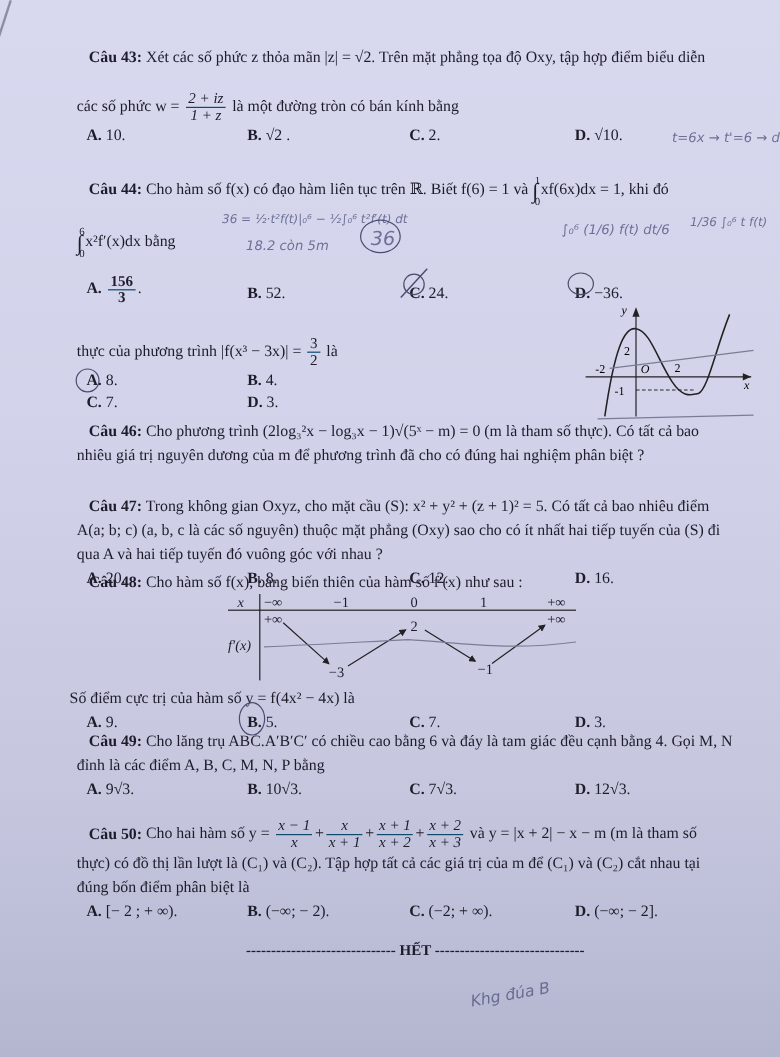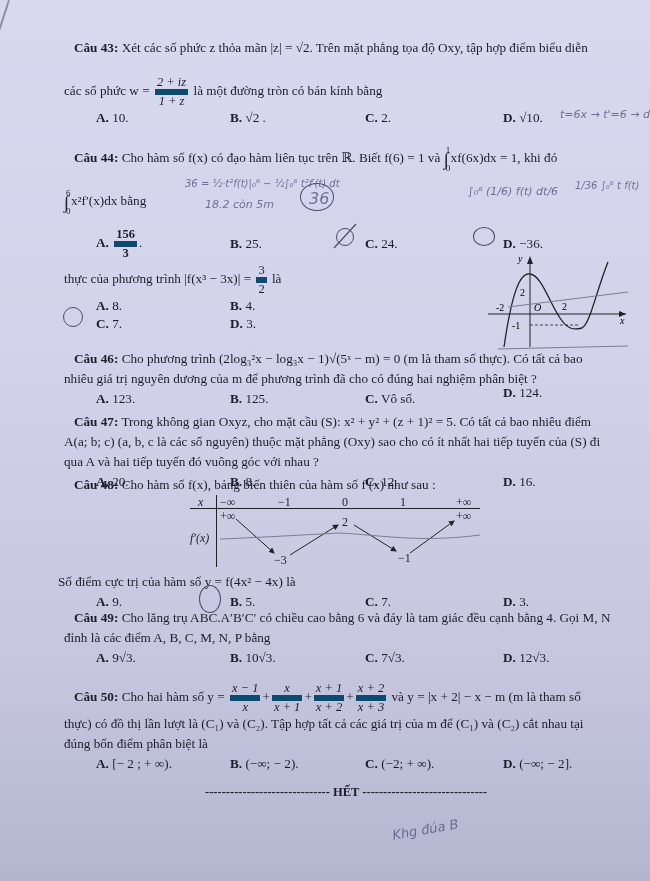--- a/index.html
+++ b/index.html
@@ -8,25 +8,25 @@
     background:linear-gradient(180deg,#d8d9ef 0%,#d2d3ea 40%,#c6c7df 75%,#b4b5cf 100%);
     font-family:"Liberation Serif","DejaVu Serif",serif;
     color:#1c1c2a;
   }
   .page{position:absolute;left:0;top:0;width:650px;height:881px;}
   .edge-line{position:absolute;left:8px;top:0;width:2px;height:60px;background:#5a5b70;transform:rotate(18deg);transform-origin:top left;opacity:.6;}
   .q{position:absolute;left:64px;width:560px;font-size:13.2px;line-height:20px;}
   .q b.num{font-weight:bold;margin-left:10px;}
   .i{font-style:italic;}
   .opts{position:relative;height:18px;font-size:13.2px;}
-  .opt{position:absolute;top:0;margin-left:24px;}
+  .opt{position:absolute;top:0;}
   .opt b{font-weight:bold;}
   .o1{left:8px}.o2{left:142px}.o3{left:277px}.o4{left:415px}
   .frac{display:inline-block;vertical-align:middle;text-align:center;font-size:12.5px;line-height:13px;margin:0 2px;}
-  .frac .n{display:block;border-bottom:6px solid #0c4a6e;padding:0 2px;}
+  .frac .n{display:block;border-bottom:1px solid #0c4a6e;padding:0 2px;}
   .frac .d{display:block;padding:0 2px;}
   .int{display:inline-block;position:relative;font-size:18px;vertical-align:middle;margin-right:2px;}
   .int sup,.int sub{position:absolute;left:2px;font-size:9px;}
   .int sup{top:-9px}.int sub{bottom:-9px}
   .hand{position:absolute;font-family:"DejaVu Sans",sans-serif;color:#5b5e86;font-size:11px;font-style:italic;opacity:.85;white-space:nowrap;}
   .circle{position:absolute;border:1.2px solid #4a4c6e;border-radius:50%;}
   .vtable{position:absolute;left:190px;top:495px;width:290px;height:72px;font-size:12px;}
   .vtable .hline{position:absolute;left:0;top:13px;width:290px;height:1px;background:#222;}
   .vtable .vline{position:absolute;left:26px;top:0;width:1px;height:72px;background:#222;}
   .vtable span{position:absolute;}
@@ -58,34 +58,34 @@
     <div>
       <b class="num">Câu 44:</b>
       <span>Cho hàm số f(x) có đạo hàm liên tục trên ℝ. Biết f(6) = 1 và</span>
       <span class="int">∫<sup>1</sup><sub>0</sub></span><span>xf(6x)dx = 1, khi đó</span>
     </div>
     <div style="margin-top:22px">
       <span class="int">∫<sup>6</sup><sub>0</sub></span><span>x²f′(x)dx bằng</span>
     </div>
     <div class="opts" style="margin-top:16px;height:28px">
       <span class="opt o1"><b>A.</b> <span class="frac" style="font-weight:bold"><span class="n">156</span><span class="d">3</span></span>.</span>
-      <span class="opt o2" style="top:6px"><b>B.</b> <span>25.</span></span>
+      <span class="opt o2" style="top:6px"><b>B.</b> <span>52.</span></span>
       <span class="opt o3" style="top:6px"><b>C.</b> <span>24.</span></span>
       <span class="opt o4" style="top:6px"><b>D.</b> <span>−36.</span></span>
     </div>
   </div>
 
   <div class="circle" style="left:336px;top:228px;width:16px;height:16px"></div>
   <svg width="30" height="30" style="left:330px;top:222px">
       <line x1="4" y1="26" x2="26" y2="2" stroke="#4a4c6e" stroke-width="1.2"></line>
     </svg>
   <div class="circle" style="left:473px;top:227px;width:20px;height:17px"></div>
 
   <div class="q" style="top:262px;width:420px">
-    <div style="margin-top:2px">
+    <div style="margin-top:18px">
       <span>thực của phương trình |f(x³ − 3x)| =</span>
       <span class="frac"><span class="n">3</span><span class="d">2</span></span>
       <span>là</span>
     </div>
     <div class="opts">
       <span class="opt o1"><b>A.</b> <span>8.</span></span>
       <span class="opt o2"><b>B.</b> <span>4.</span></span>
     </div>
     <div class="opts">
       <span class="opt o1"><b>C.</b> <span>7.</span></span>
@@ -108,26 +108,20 @@
     <text x="56" y="59" font-size="10" font-style="italic" font-family="Liberation Serif, serif">O</text>
     <text x="18" y="59" font-size="10" font-family="Liberation Serif, serif">-2</text>
     <text x="42" y="44" font-size="10" font-family="Liberation Serif, serif">2</text>
     <text x="84" y="58" font-size="10" font-family="Liberation Serif, serif">2</text>
     <text x="34" y="77" font-size="10" font-family="Liberation Serif, serif">-1</text>
   </svg>
 
   <div class="q" style="top:349px">
     <div><b class="num">Câu 46:</b> <span>Cho phương trình (2log₃²x − log₃x − 1)√(5ˣ − m) = 0 (m là tham số thực). Có tất cả bao</span></div>
     <div><span>nhiêu giá trị nguyên dương của m để phương trình đã cho có đúng hai nghiệm phân biệt ?</span></div>
-    <div class="opts">
-      <span class="opt o1"><b>A.</b> <span>123.</span></span>
-      <span class="opt o2"><b>B.</b> <span>125.</span></span>
-      <span class="opt o3"><b>C.</b> <span>Vô số.</span></span>
-      <span class="opt o4" style="top:-6px"><b>D.</b> <span>124.</span></span>
-    </div>
   </div>
 
   <div class="q" style="top:412px">
     <div><b class="num">Câu 47:</b> <span>Trong không gian Oxyz, cho mặt cầu (S): x² + y² + (z + 1)² = 5. Có tất cả bao nhiêu điểm</span></div>
     <div><span>A(a; b; c) (a, b, c là các số nguyên) thuộc mặt phẳng (Oxy) sao cho có ít nhất hai tiếp tuyến của (S) đi</span></div>
     <div><span>qua A và hai tiếp tuyến đó vuông góc với nhau ?</span></div>
     <div class="opts">
       <span class="opt o1"><b>A.</b> <span>20.</span></span>
       <span class="opt o2"><b>B.</b> <span>8.</span></span>
       <span class="opt o3"><b>C.</b> <span>12.</span></span>

